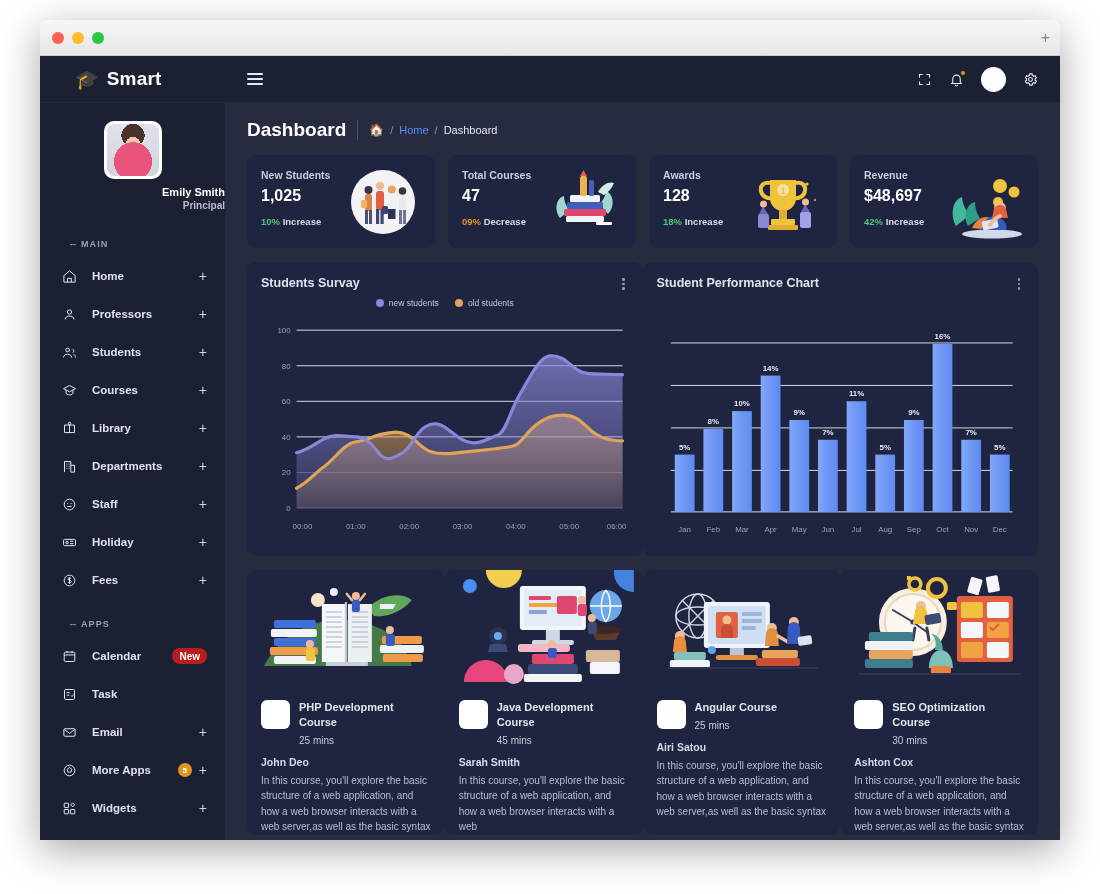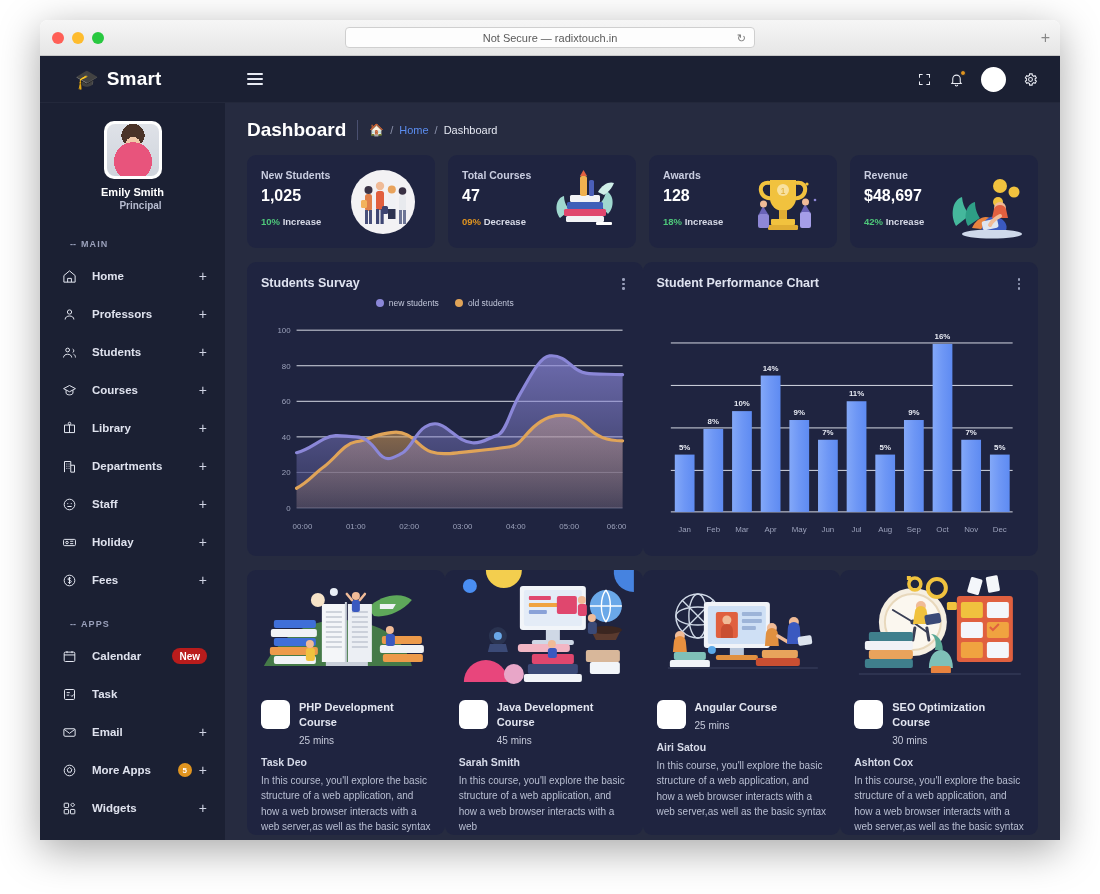--- a/index.html
+++ b/index.html
@@ -65,21 +65,21 @@
   }
   .brand {
     height: 47px;
     display: flex; align-items: center; gap: 8px;
     padding-left: 35px;
     border-bottom: 1px solid rgba(255,255,255,.04);
   }
   .brand-logo { font-size: 19px; line-height: 1; }
   .brand-name { color: #fff; font-size: 19px; font-weight: 600; letter-spacing:.2px;}
 
-  .profile { padding: 18px 0 8px; text-align: center; }
+  .profile { padding: 18px 0 8px; text-align: right; }
   .avatar-frame {
     width: 58px; height: 58px; margin: 0 auto;
     border-radius: 10px; background: #fff; padding: 3px;
     overflow: hidden;
   }
   .avatar-img {
     width: 100%; height: 100%; border-radius: 8px;
     background:
       radial-gradient(circle at 50% 72%, #e8547c 0 42%, transparent 42%),
       radial-gradient(circle at 50% 40%, #f0c8a8 0 19%, transparent 19%),
@@ -254,24 +254,20 @@
 <body>
 
 <div class="browser-window">
 
   <div class="chrome-bar">
     <div class="traffic">
       <span class="dot red"></span>
       <span class="dot yellow"></span>
       <span class="dot green"></span>
     </div>
-    <div class="urlbar">
-      <span>Not Secure — radixtouch.in</span>
-      <span class="reload">↻</span>
-    </div>
     <span class="newtab">+</span>
   </div>
 
   <div class="app">
 
     <aside class="sidebar">
 
       <div class="brand">
         <span class="brand-logo">🎓</span>
         <span class="brand-name">Smart</span>
@@ -802,21 +798,21 @@
               </svg>
             </div>
             <div class="course-body">
               <div class="course-head">
                 <span class="course-avatar"><span class="course-avatar-inner ca1"></span></span>
                 <span class="course-meta">
                   <div class="course-name">PHP Development Course</div>
                   <div class="course-dur">25 mins</div>
                 </span>
               </div>
-              <div class="course-author">Task Deo</div>
+              <div class="course-author">John Deo</div>
               <div class="course-desc">In this course, you'll explore the basic structure of a web application, and how a web browser interacts with a web server,as well as the basic syntax</div>
             </div>
           </div>
 
           <div class="card course-card">
             <div class="course-art">
               <svg viewBox="0 0 180 122" width="100%" height="122">
                 <path d="M34 0a18 18 0 0 1-36 0z" transform="translate(34,0)" fill="#f3ce4e"></path>
                 <circle cx="16" cy="16" r="7" fill="#4a8ef2"></circle>
                 <path d="M180 0v22a20 20 0 0 1-20-22z" fill="#4a8ef2" opacity=".9"></path>

